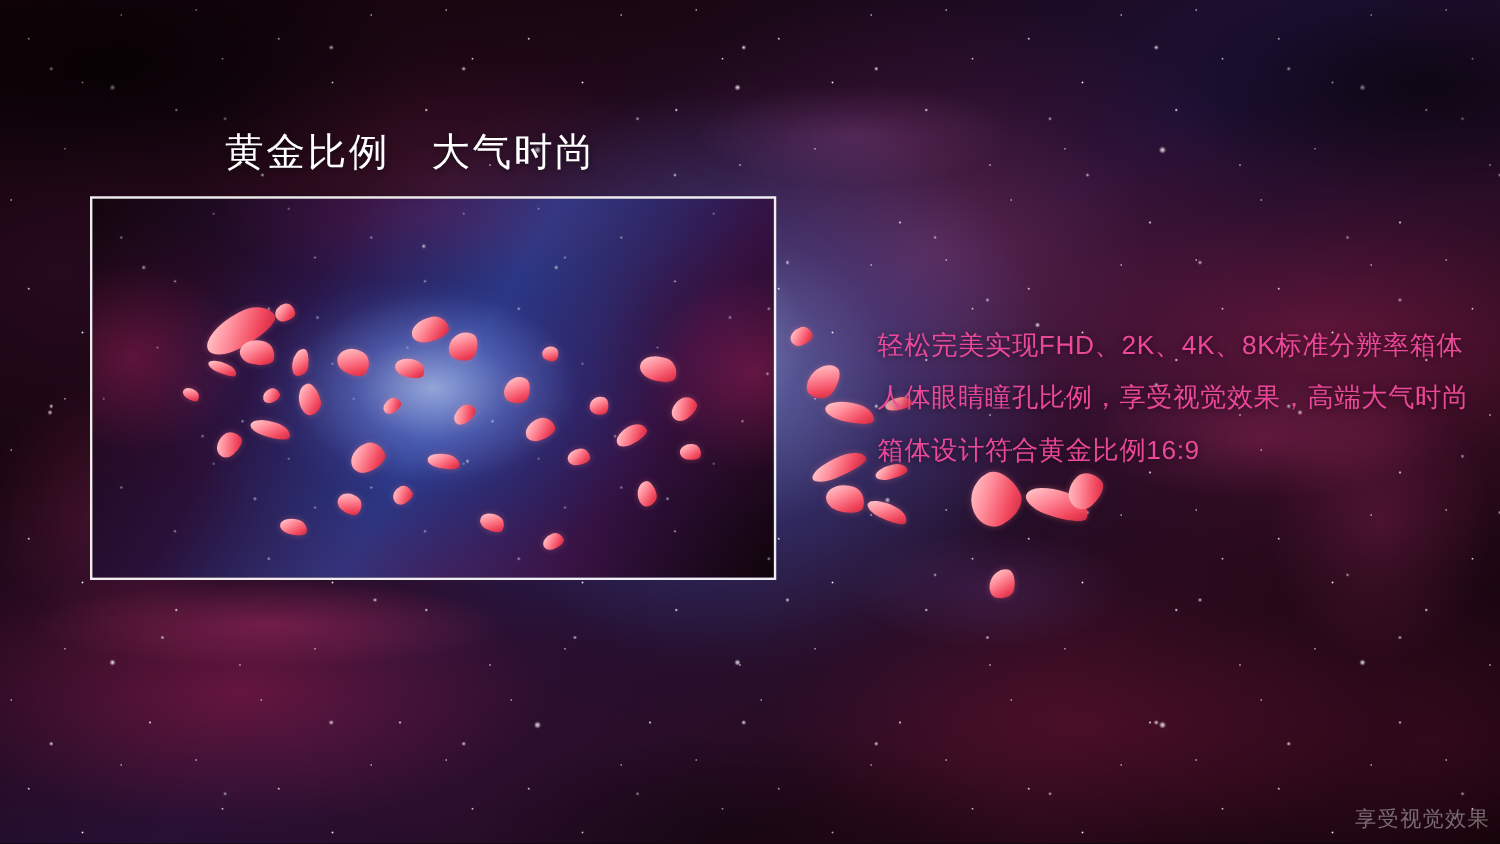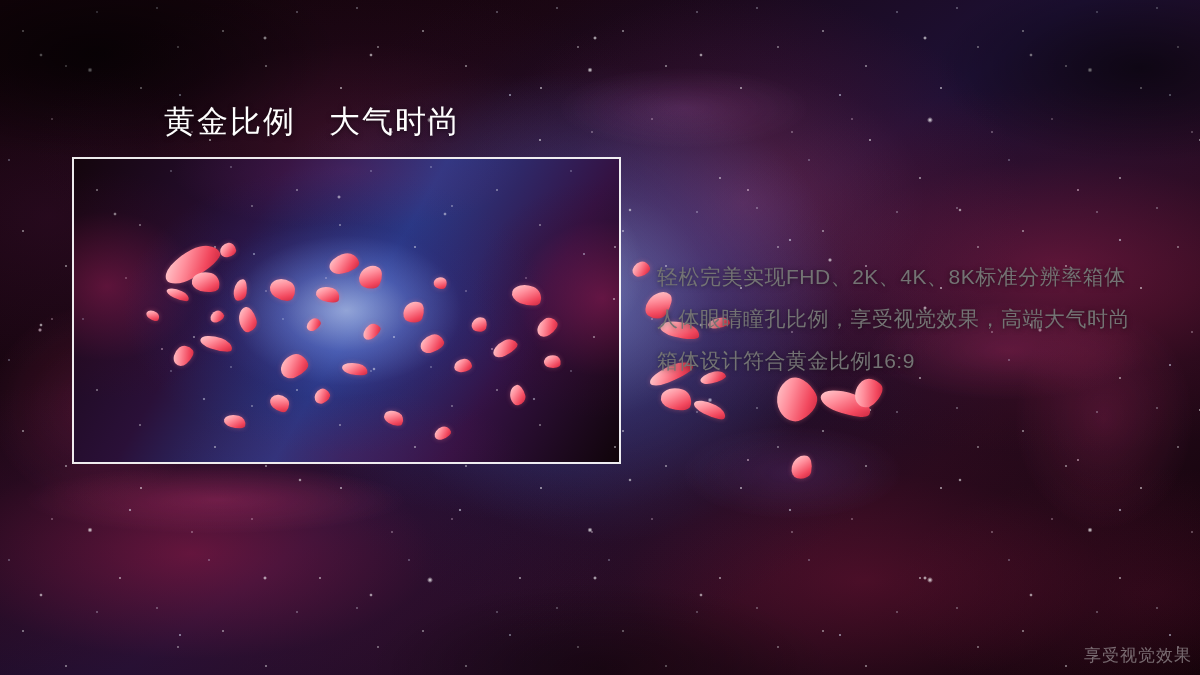--- a/index.html
+++ b/index.html
@@ -108,32 +108,33 @@
       radial-gradient(ellipse 46% 56% at 48% 50%, rgba(90,110,220,0.45) 0%, rgba(40,45,130,0.22) 52%, rgba(0,0,0,0) 85%),
       radial-gradient(ellipse 30% 44% at 6% 42%, rgba(150,28,80,0.52) 0%, rgba(60,12,40,0.18) 56%, rgba(0,0,0,0) 86%),
       radial-gradient(ellipse 28% 46% at 97% 46%, rgba(160,30,88,0.50) 0%, rgba(60,12,44,0.18) 56%, rgba(0,0,0,0) 86%),
       radial-gradient(ellipse 40% 24% at 50% 4%, rgba(110,40,110,0.34) 0%, rgba(0,0,0,0) 80%),
       radial-gradient(ellipse 40% 26% at 50% 98%, rgba(90,24,80,0.32) 0%, rgba(0,0,0,0) 82%),
       linear-gradient(120deg,#14050d 0%,#2a1038 30%,#2b3a86 52%,#341243 76%,#10040a 100%);
   }
 
   
   #slide-title{
-    position:absolute;left:164px;top:101px;
+    position:absolute;left:180px;top:101px;
     font-size:31px;letter-spacing:2px;color:#ffffff;
     white-space:pre;font-weight:400;
     text-shadow:0 1px 5px rgba(0,0,0,.55);
   }
   #body-copy{
     position:absolute;left:657px;top:256px;width:520px;
   }
   #body-copy .line{
-    font-size:21px;line-height:42px;color:#737373;
+    font-size:21px;line-height:42px;color:#ec4899;
     letter-spacing:.5px;white-space:pre;
     text-shadow:0 1px 5px rgba(0,0,0,.5);
+    margin-left:45px;
   }
   #watermark{
     position:absolute;right:8px;bottom:8px;
     font-size:17px;letter-spacing:1px;
     color:rgba(205,205,205,.5);
     white-space:pre;
   }
 </style>
 </head>
 <body>

